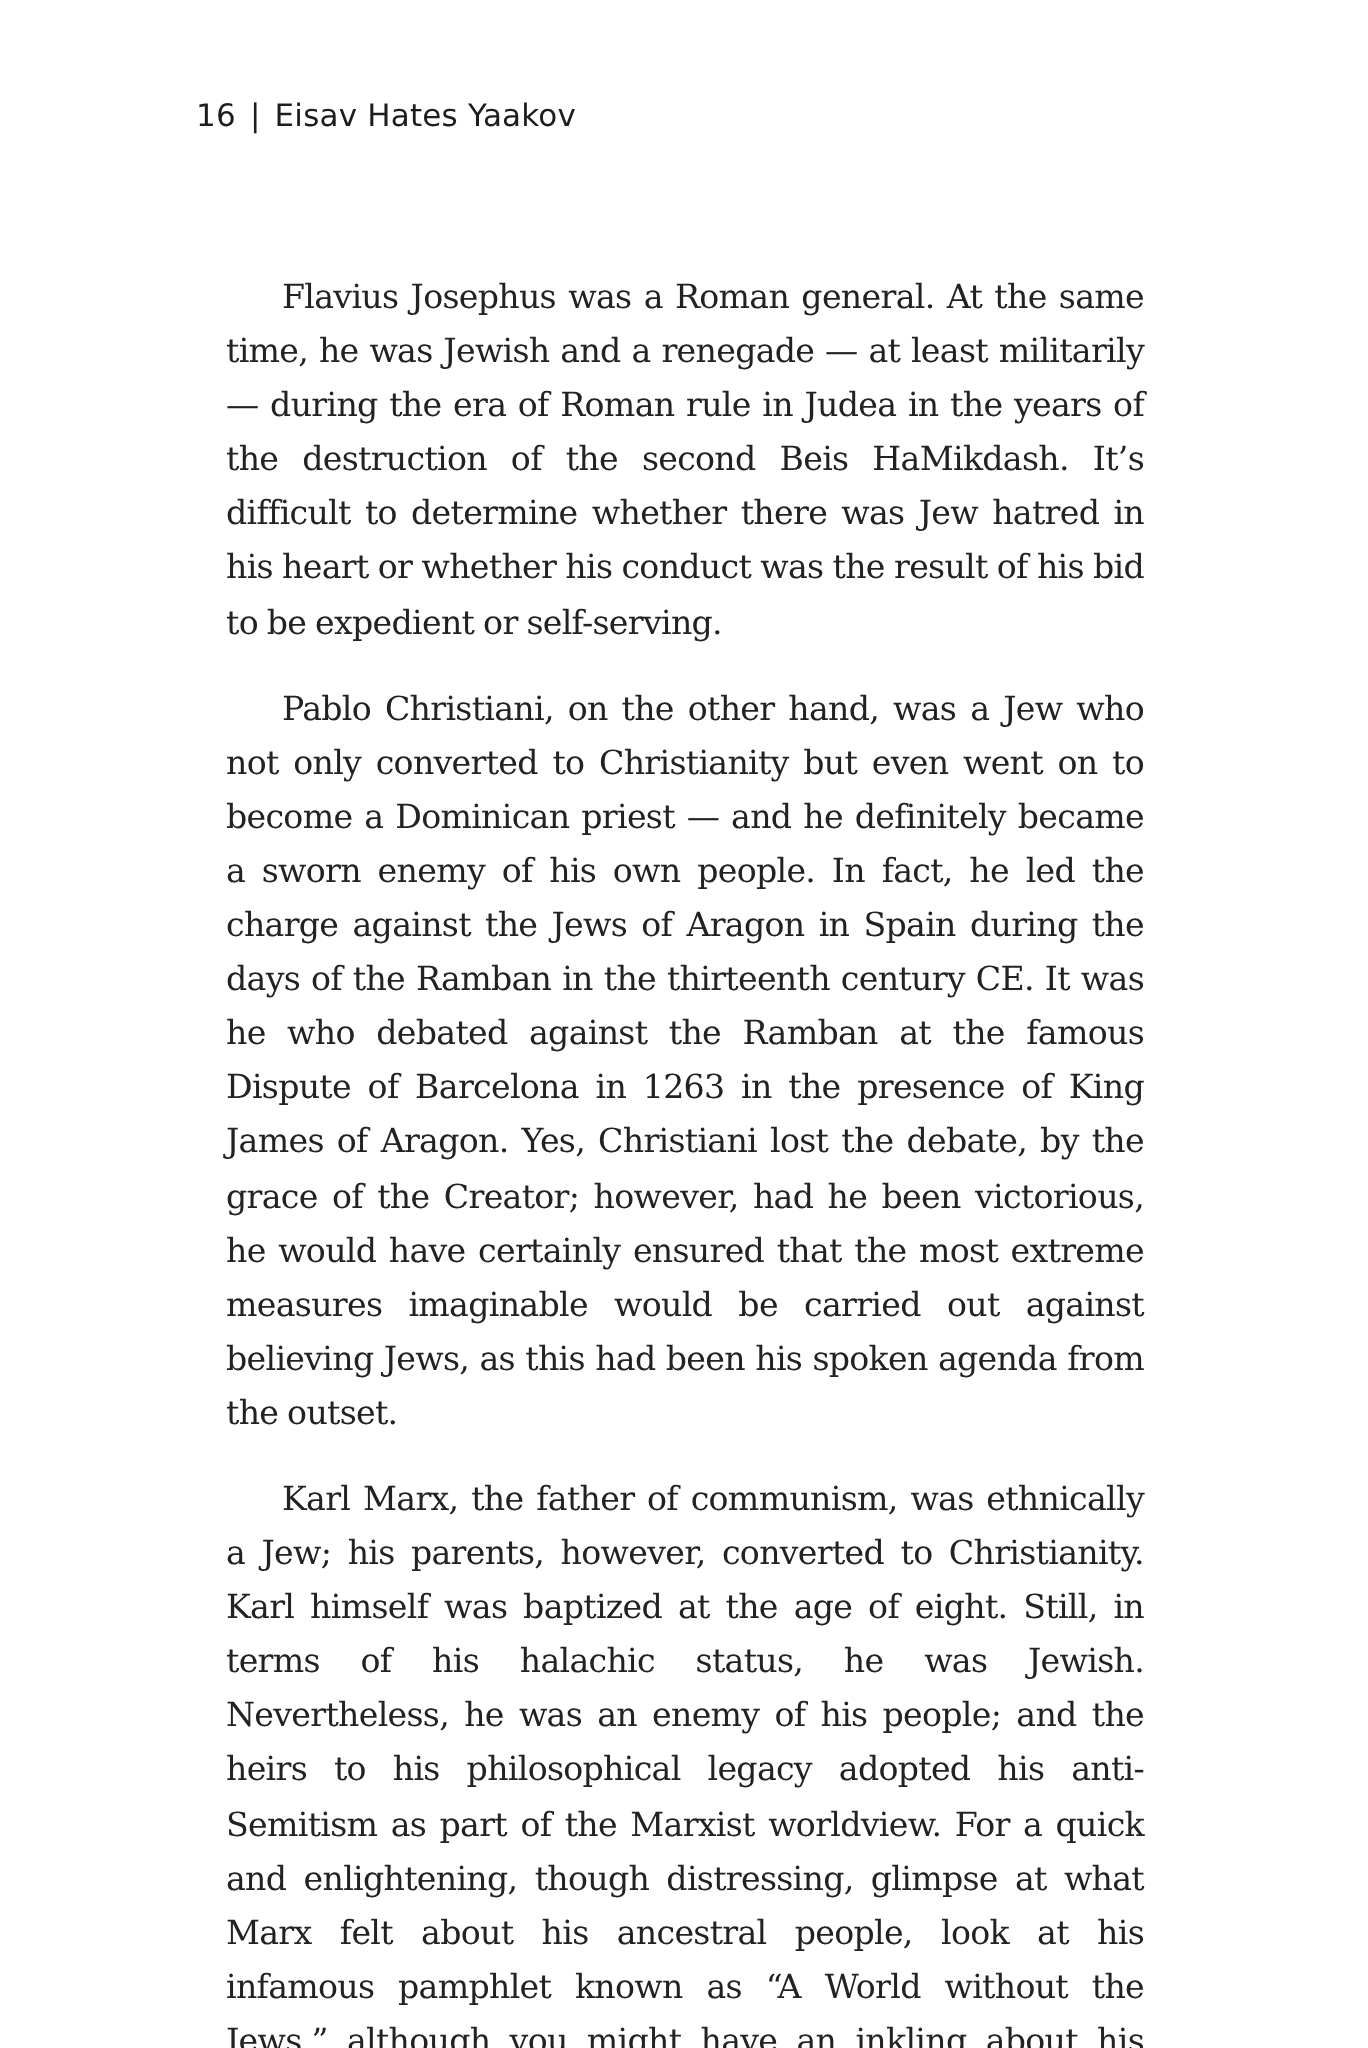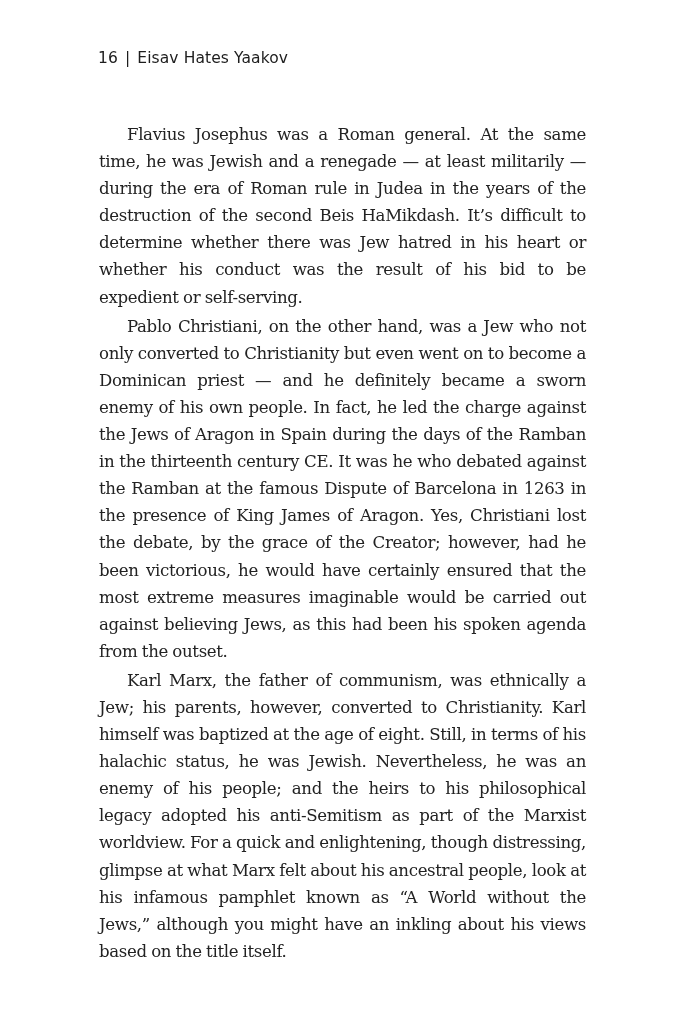--- a/index.html
+++ b/index.html
@@ -41,21 +41,21 @@
       top: 119px;
       width: 491px;
       font-family: "DejaVu Serif", serif;
       font-size: 16.6px;
       line-height: 27.1px;
       color: #222222;
       letter-spacing: -0.35px;
       word-spacing: -0.5px;
     }
     .body-text p {
-      margin: 2px;
+      margin: 16px;
       text-indent: 28px;
       text-align: justify;
       hyphens: manual;
     }
   </style>
 </head>
 <body>
 
 <div class="page">
   <div class="running-header">

